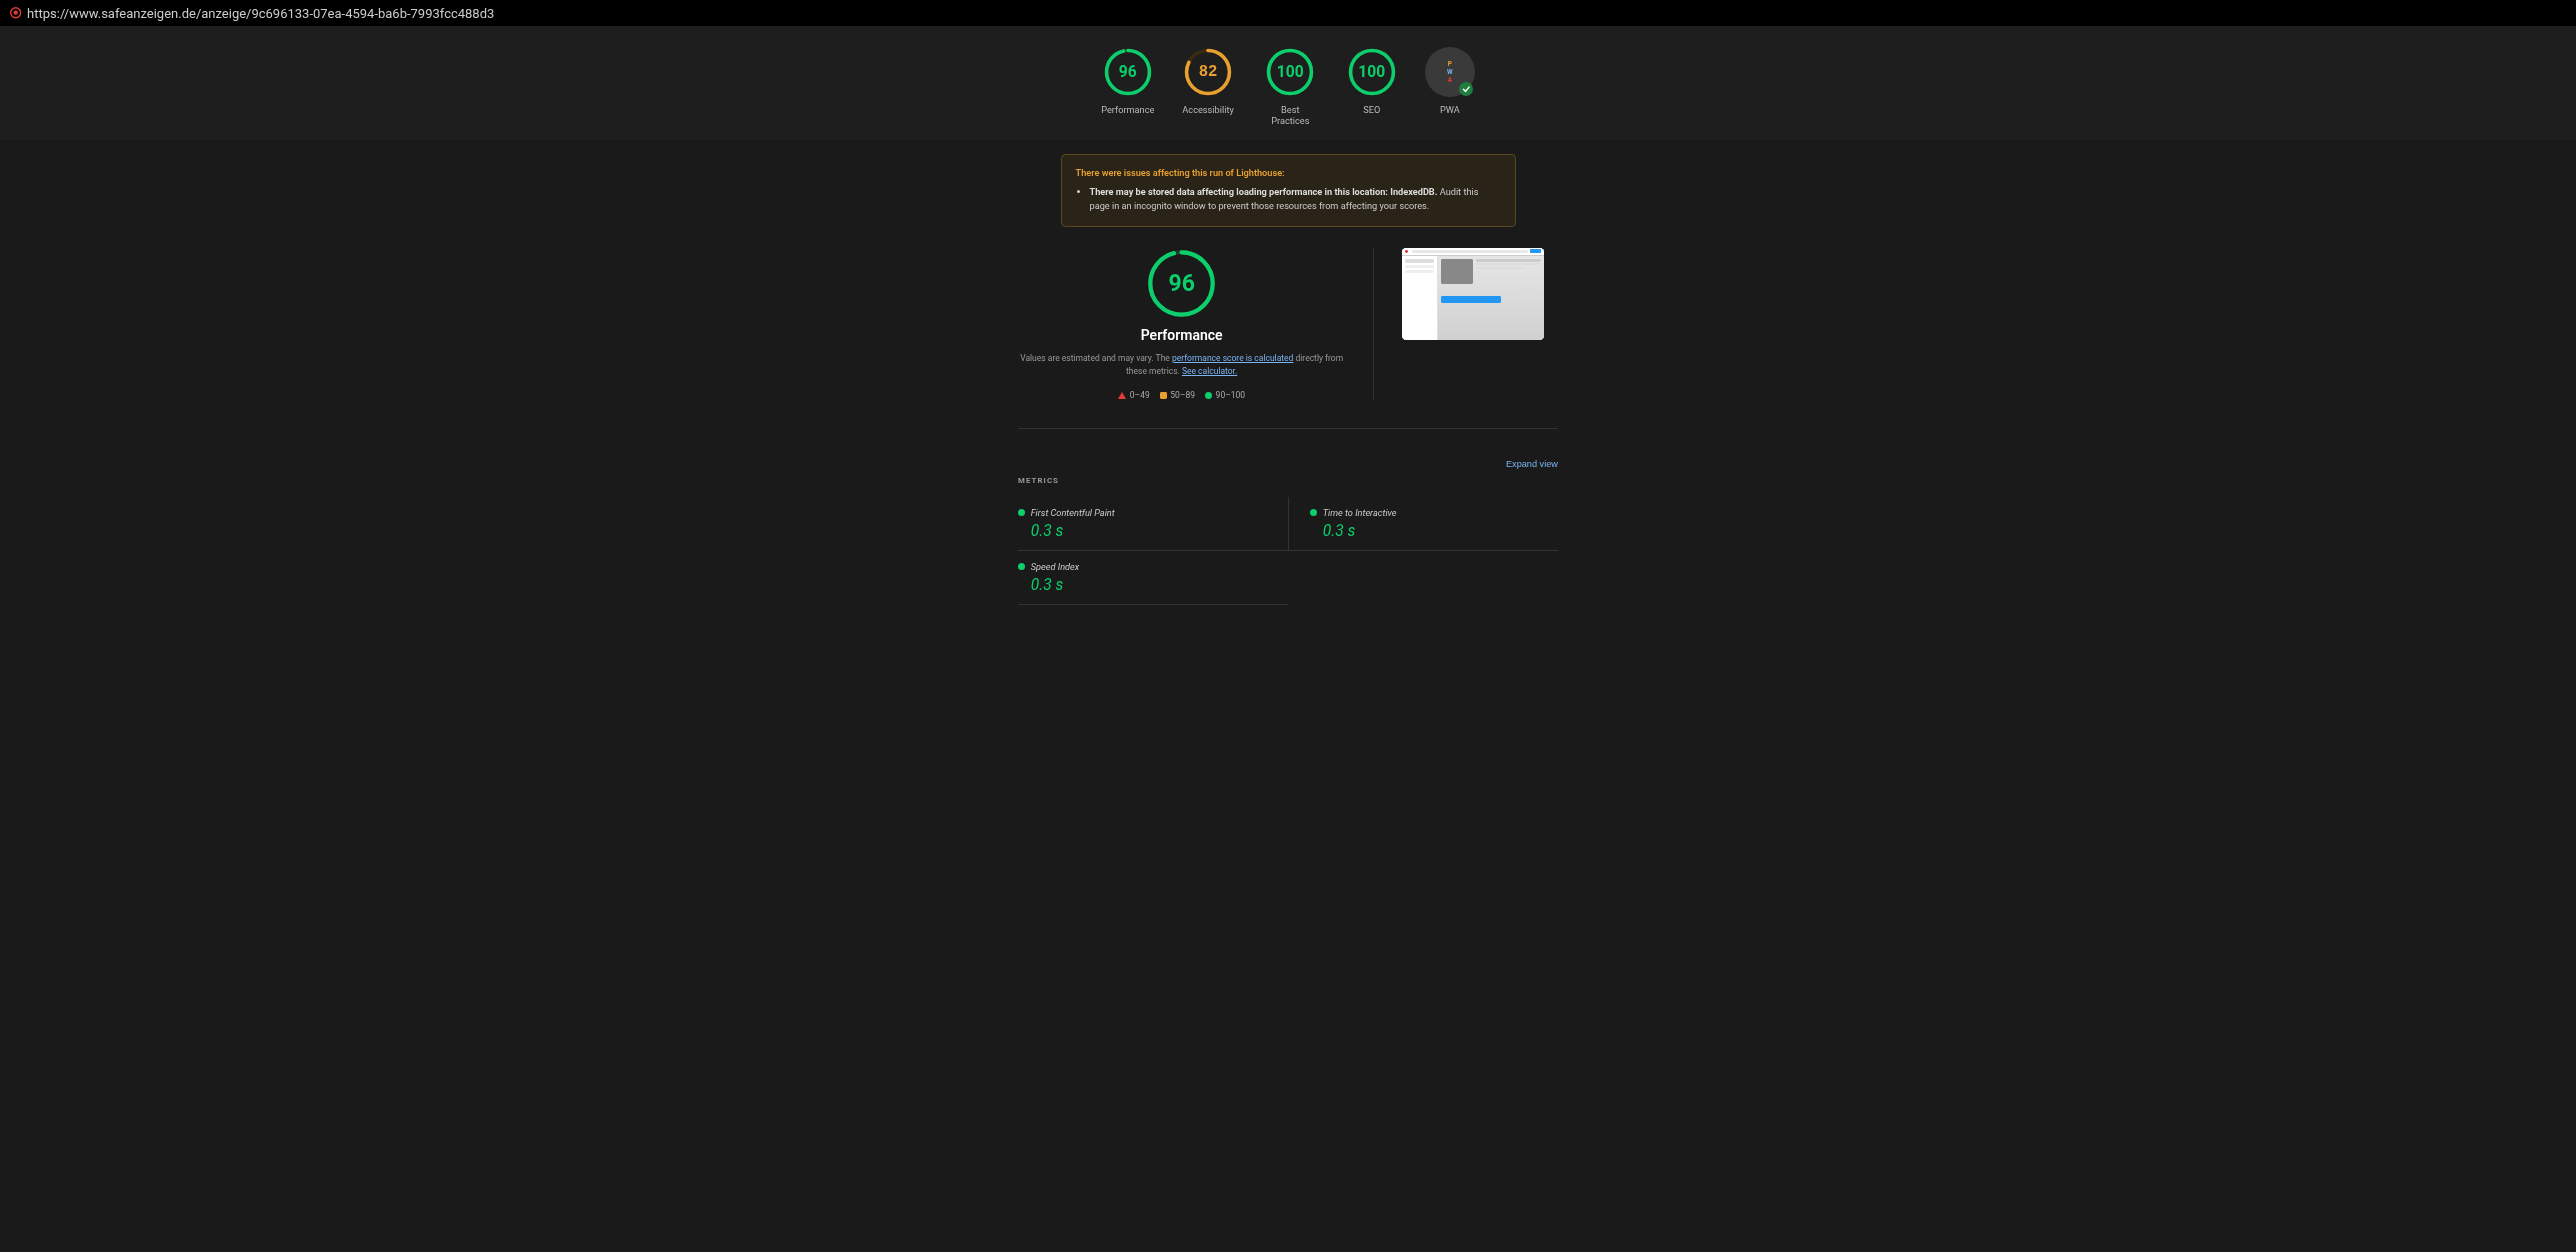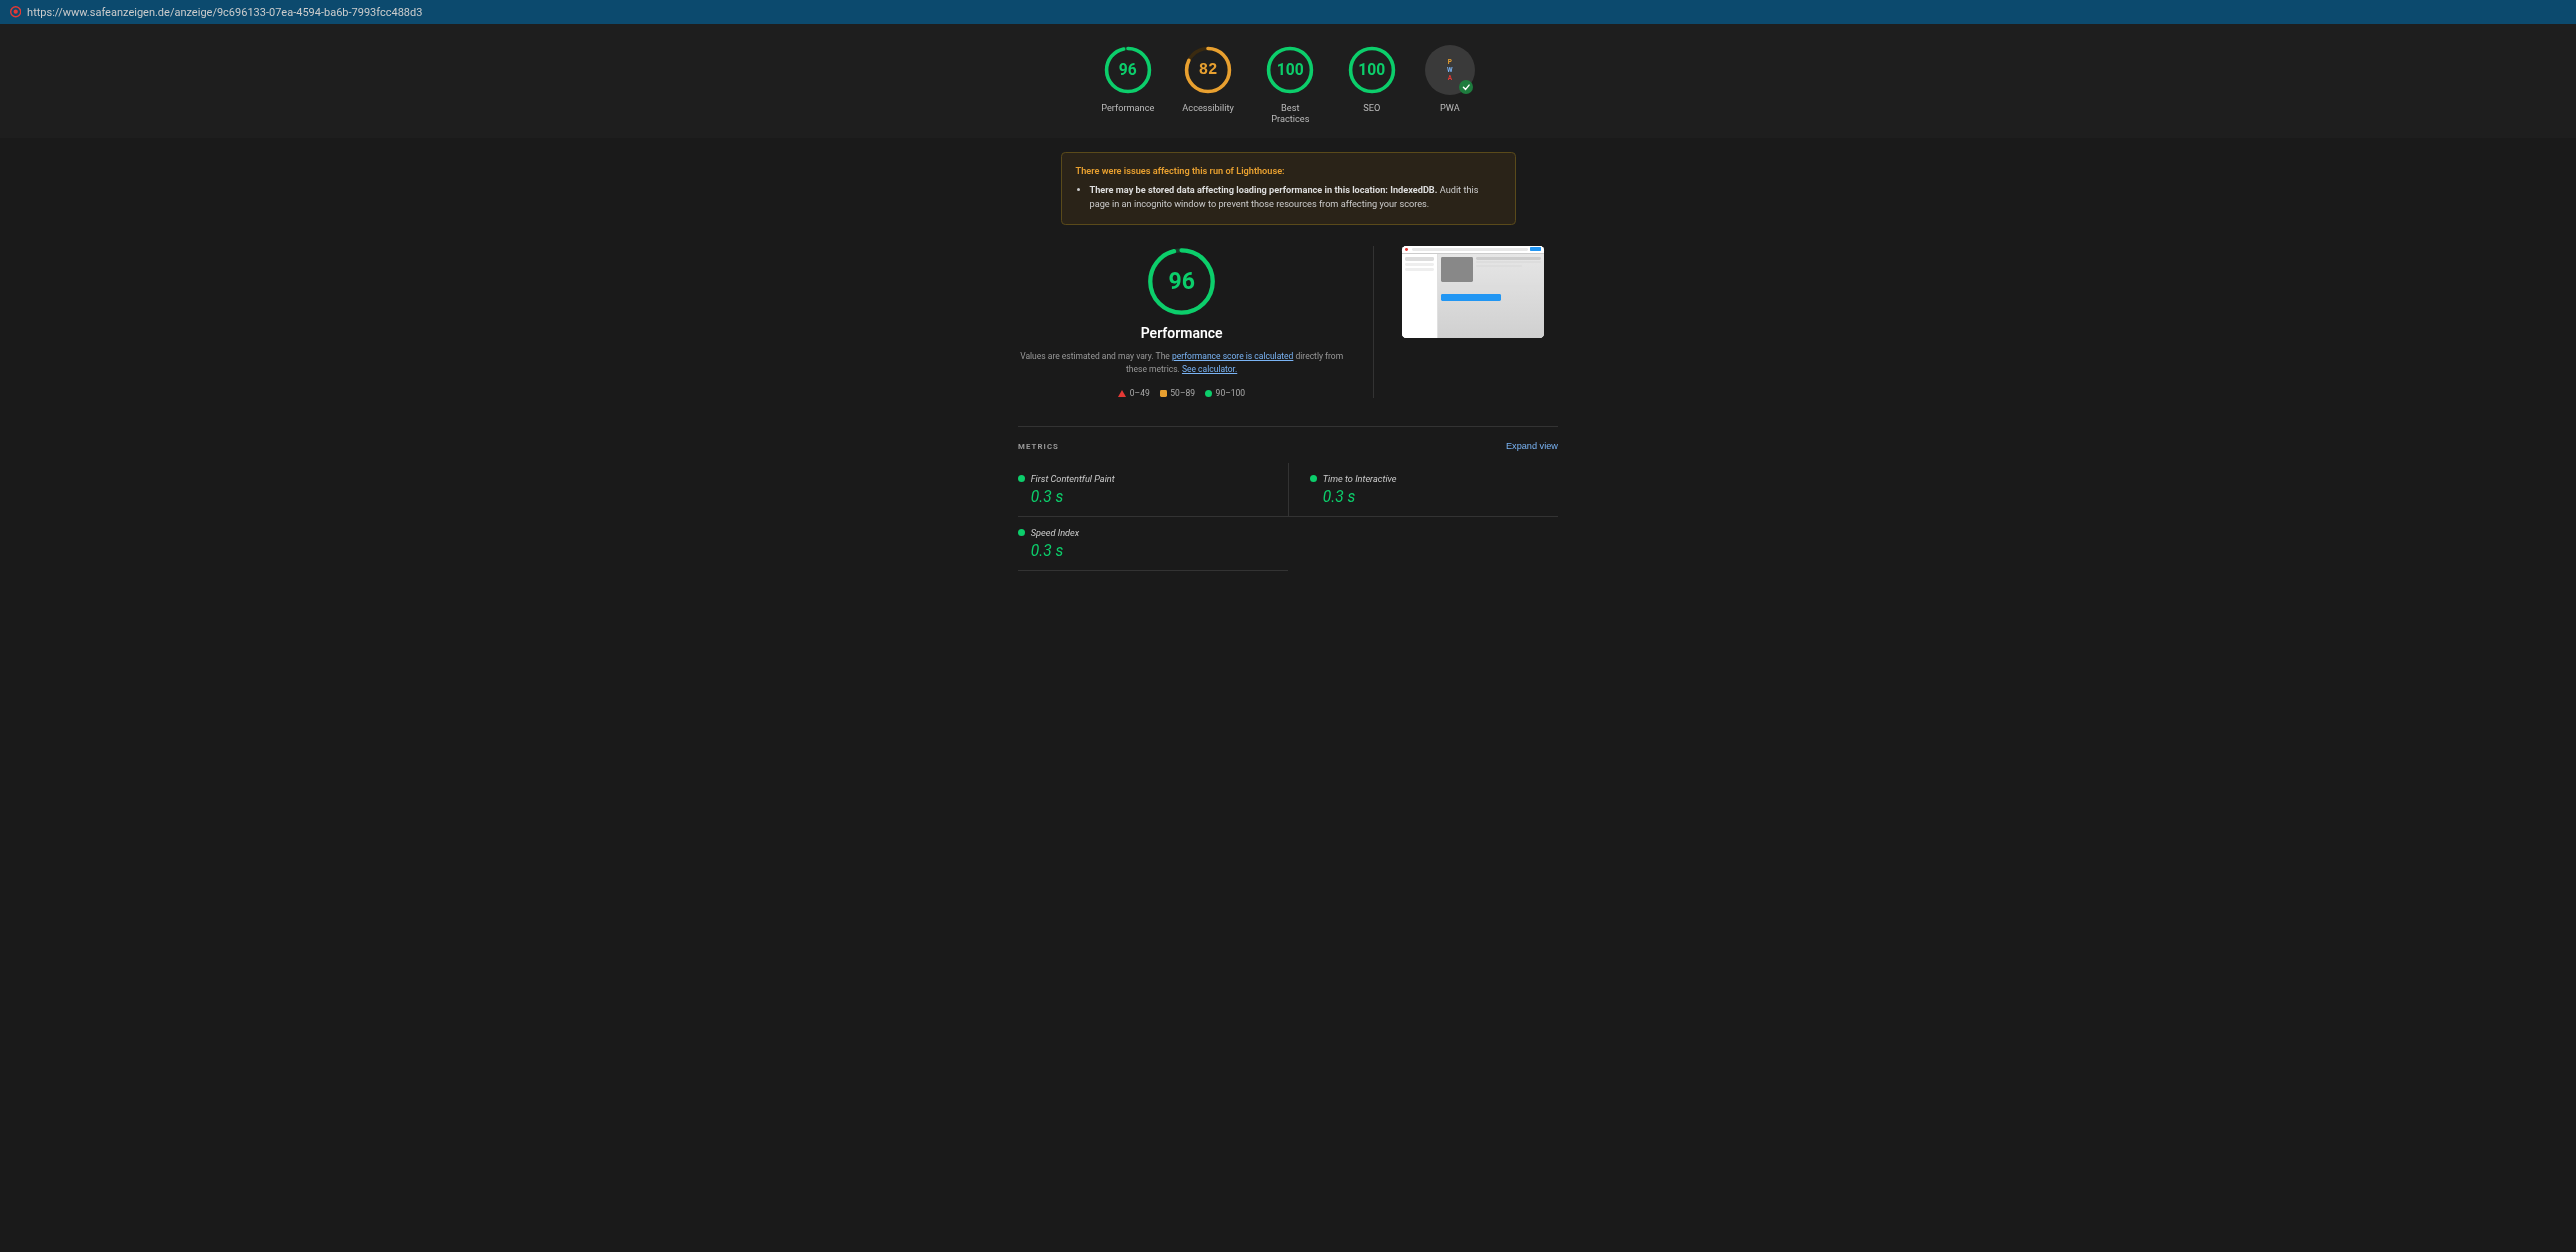--- a/index.html
+++ b/index.html
@@ -5,26 +5,26 @@
     * { box-sizing: border-box; margin: 0; padding: 0; }
     body {
       background: #1a1a1a;
       color: #e0e0e0;
       font-family: -apple-system, BlinkMacSystemFont, 'Segoe UI', Roboto, sans-serif;
       min-height: 100vh;
     }
 
     
     .topbar {
-      background: #0c4a6e;
+      background: #000000;
       padding: 5.7px 10px;
       display: flex;
       align-items: center;
       gap: 5.7px;
-      font-size: 11px;
+      font-size: 13px;
       color: #ccc;
     }
 
     
     .score-header {
       display: flex;
       justify-content: center;
       align-items: flex-start;
       gap: 28px;
       padding: 21px 0 14px;
@@ -256,20 +256,21 @@
       align-items: center;
       margin-bottom: 11.4px;
       padding-top: 14px;
     }
     .metrics-title {
       font-size: 7.8px;
       font-weight: 700;
       letter-spacing: 1.1px;
       color: #999;
       text-transform: uppercase;
+      margin-top: 33px;
     }
     .expand-btn {
       font-size: 9.2px;
       color: #7ab4f5;
       cursor: pointer;
       background: none;
       border: none;
       padding: 0;
     }
 

